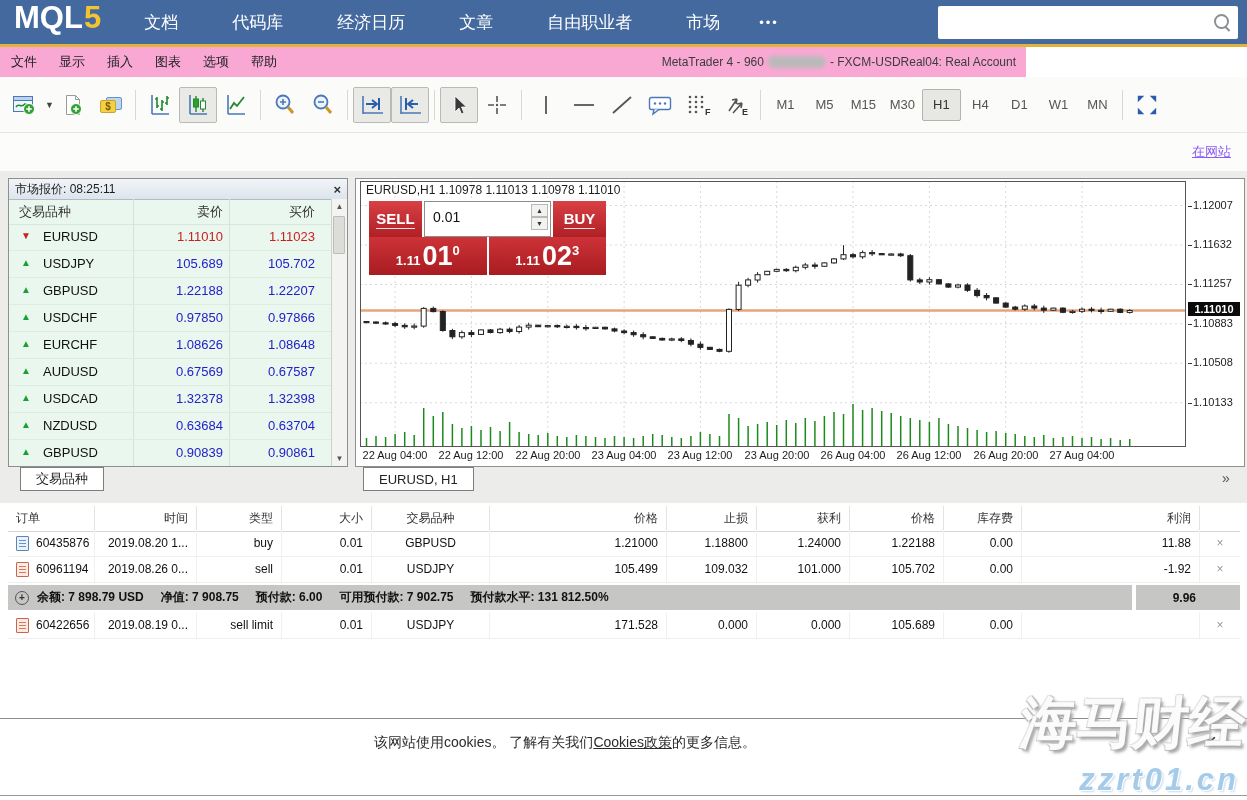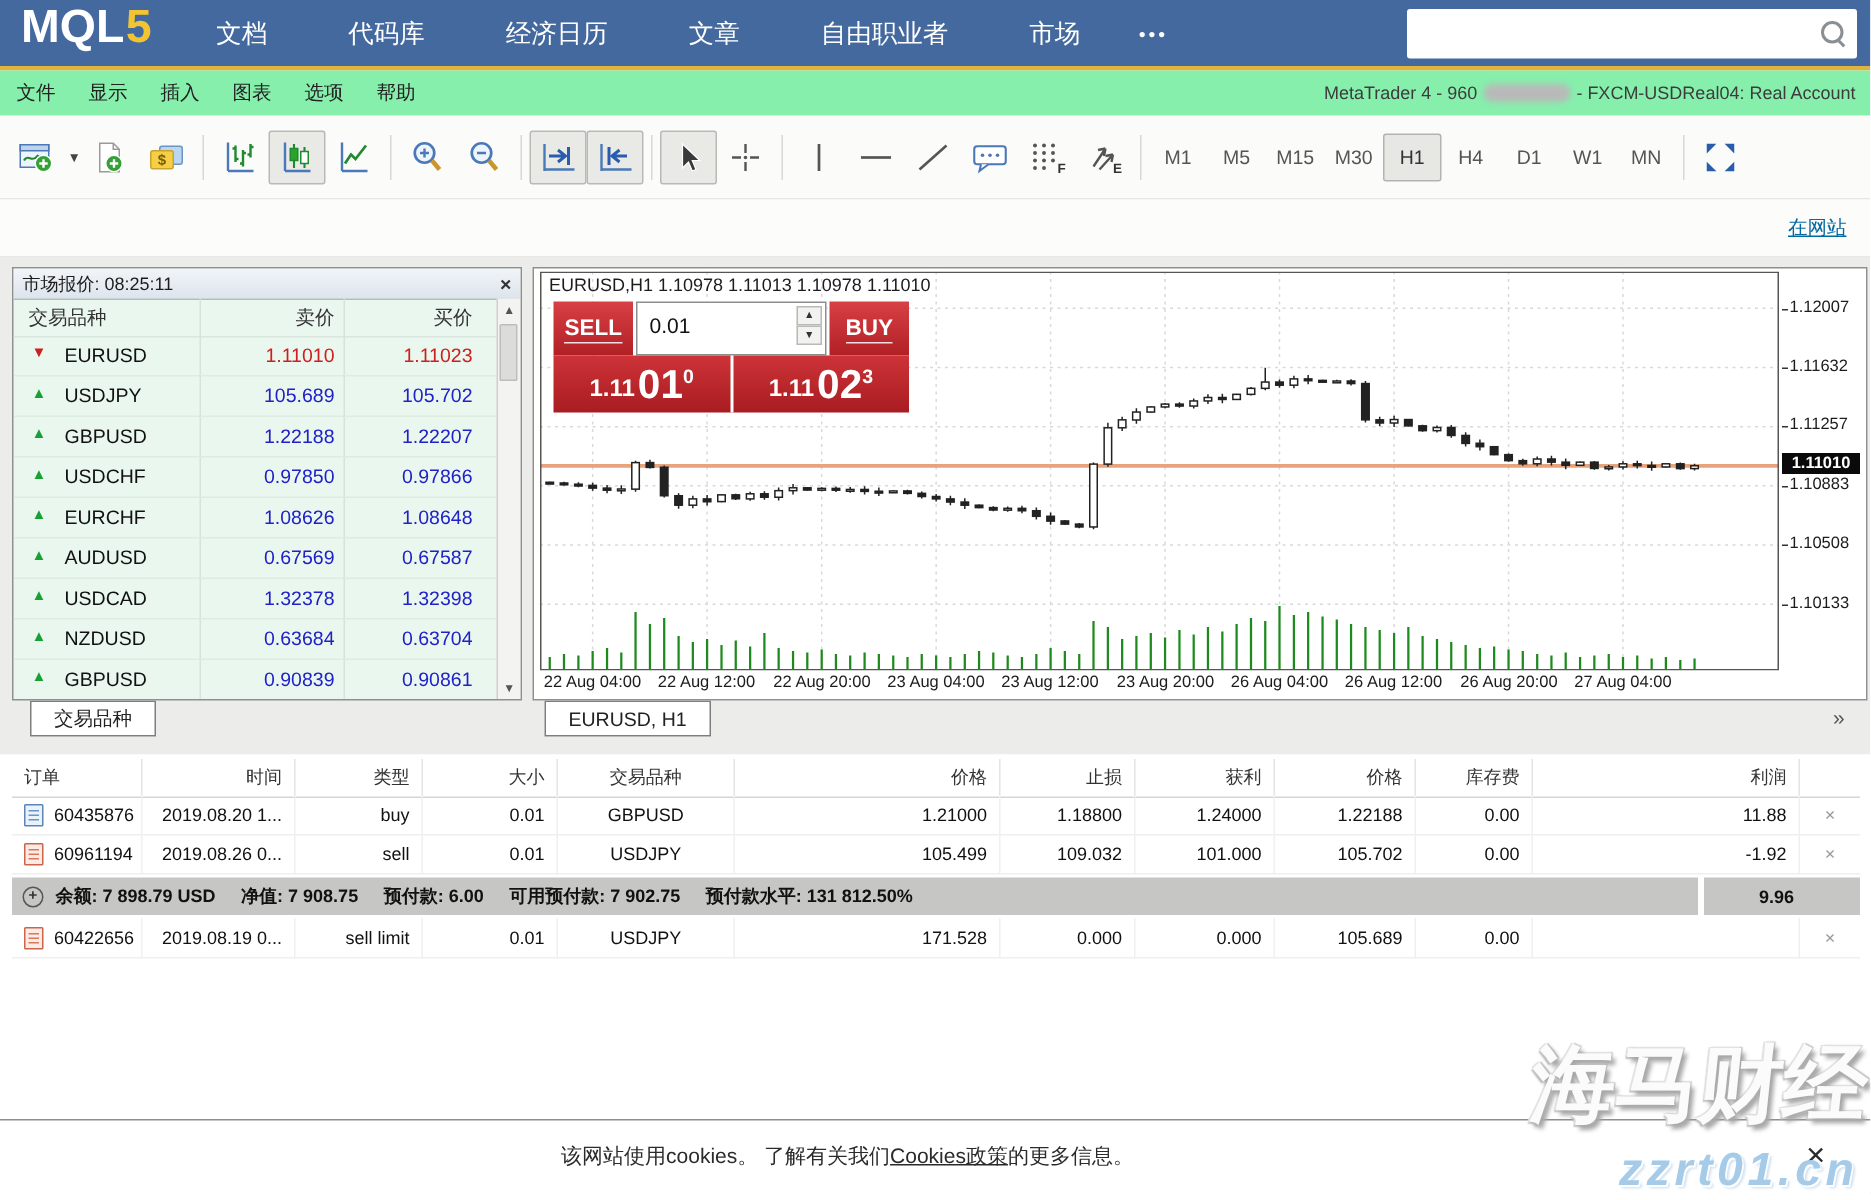--- a/index.html
+++ b/index.html
@@ -19,42 +19,42 @@
                    border-radius:3px 3px 0 0;padding:0 23px;position:relative;z-index:2;}
   #nav-search{margin-left:auto;margin-right:9px;align-self:center;width:300px;height:33px;
               background:#fff;border-radius:2px;position:relative;}
   #nav-search input{position:absolute;left:6px;top:4px;width:258px;height:24px;border:none;outline:none;
                     font-size:14px;font-family:inherit;background:transparent;}
   .search-glass{position:absolute;right:9px;top:8px;width:11px;height:11px;border:2px solid #8a8f96;border-radius:50%;}
   .search-glass::after{content:"";position:absolute;left:10px;top:10px;width:6px;height:2px;background:#8a8f96;
                        transform:rotate(45deg);transform-origin:0 0;}
 
   
-  #menu-bar{position:absolute;left:0;top:47px;width:1247px;height:30px;background:#86efac;
+  #menu-bar{position:absolute;left:0;top:47px;width:1026px;height:30px;background:#f9a8d4;
             border-bottom:1px solid #dddcda;display:flex;align-items:center;}
   .menu-item{padding:0 11px;font-size:13px;color:#222;cursor:pointer;}
   #account-info{margin-left:auto;margin-right:10px;font-size:12px;color:#3c3c3c;display:flex;align-items:center;gap:4px;}
   #account-blur{display:inline-block;width:58px;height:12px;border-radius:6px;background:#b9b9b9;filter:blur(2px);}
 
   
   #toolbar{position:absolute;left:0;top:77px;width:1247px;height:56px;background:#FBFBF9;
            border-bottom:1px solid #e6e6e4;display:flex;align-items:center;padding-left:6px;box-sizing:border-box;}
   .tbtn{width:36px;height:34px;display:flex;align-items:center;justify-content:center;
         border:1px solid transparent;border-radius:2px;cursor:pointer;flex:0 0 auto;}
   .tbtn.pressed{background:#E9E9E6;border-color:#b9b9b6;}
   .tdiv{width:1px;height:30px;background:#d8d8d5;margin:0 5px;flex:0 0 auto;}
   .caret{font-size:9px;color:#444;margin-left:1px;}
   .tf-btn{width:37px;height:30px;display:flex;align-items:center;justify-content:center;font-size:13px;
           color:#555;border:1px solid transparent;border-radius:2px;cursor:pointer;flex:0 0 auto;}
   .tf-btn.active{background:#E7E7E4;border-color:#b3b3b0;color:#333;}
 
   
   #substrip{position:absolute;left:0;top:133px;width:1247px;height:38px;background:#FCFCFA;
             border-bottom:1px solid #cdcdcb;display:flex;align-items:center;justify-content:flex-end;}
-  #on-website{margin-right:16px;font-size:13px;color:#0369a1;text-decoration:underline;cursor:pointer;margin-left:17px;}
+  #on-website{margin-right:16px;font-size:13px;color:#8b5cf6;text-decoration:underline;cursor:pointer;margin-left:17px;}
 
   
   #app-bg{position:absolute;left:0;top:171px;width:1247px;height:332px;background:#ECECEA;}
 
   
   #market-watch{position:absolute;left:8px;top:178px;width:340px;height:289px;background:#EAF7EE;
                 border:1px solid #8f8f8f;box-sizing:border-box;overflow:hidden;}
   #mw-title{height:20px;background:linear-gradient(#f1f5f9,#dde4ec);border-bottom:1px solid #b3bac2;
             display:flex;align-items:center;font-size:12px;color:#1d1d1d;padding:0 6px;}
   #mw-close{margin-left:auto;font-size:13px;font-weight:bold;color:#333;cursor:pointer;line-height:1;}
@@ -106,21 +106,21 @@
   .tw-btn span{border-bottom:1px solid rgba(255,255,255,.85);padding-bottom:1px;}
   #tw-vol{flex:1;background:#fff;border:1px solid #8e8e8e;margin:0 2px;position:relative;box-sizing:border-box;}
   #tw-vol input{position:absolute;left:6px;top:6px;width:90px;border:none;outline:none;font-size:14px;
                 font-family:inherit;color:#111;background:transparent;}
   #tw-spin{position:absolute;right:2px;top:2px;width:17px;height:28px;}
   .spin-b{position:absolute;left:0;width:17px;height:13px;background:#f2f2f0;border:1px solid #b9b9b6;
           box-sizing:border-box;display:flex;align-items:center;justify-content:center;font-size:7px;color:#333;cursor:pointer;}
   #tw-row2{position:absolute;left:0;top:36px;width:237px;height:38px;background:linear-gradient(#cd3338,#a81c21);
            display:flex;}
   .tw-price{flex:1;display:flex;align-items:center;justify-content:center;color:#fff;}
-  .tw-price .small{font-size:16px;font-weight:bold;margin-right:2px;margin-top:8px;}
+  .tw-price .small{font-size:13px;font-weight:bold;margin-right:2px;margin-top:8px;}
   .tw-price .big{font-size:27px;font-weight:bold;line-height:1;}
   .tw-price .sup{font-size:13px;font-weight:bold;margin-bottom:12px;}
   #tw-divider{width:2px;background:#fff;}
 
   
   #orders{position:absolute;left:0px;top:503px;width:1247px;height:243px;background:#fff;}
   .grid-row{position:absolute;left:8px;width:1232px;display:grid;
             grid-template-columns:87px 102px 85px 90px 118px 177px 90px 93px 94px 78px 178px 40px;
             font-size:12px;color:#111;align-items:center;}
   .grid-row .cell{padding:0 8px;overflow:hidden;white-space:nowrap;height:26px;display:flex;align-items:center;}
@@ -140,21 +140,21 @@
   #balance-row{position:absolute;left:8px;top:82px;width:1124px;height:25px;background:#C6C6C4;
                display:flex;align-items:center;font-size:12px;font-weight:bold;color:#111;}
   #balance-row .seg{margin-right:17px;white-space:nowrap;}
   #plus-badge{width:12px;height:12px;border:1px solid #555;border-radius:50%;margin:0 8px 0 7px;
               display:flex;align-items:center;justify-content:center;font-size:10px;font-weight:bold;color:#333;flex:0 0 auto;}
   #balance-profit{position:absolute;left:1136px;top:82px;width:104px;height:25px;background:#C6C6C4;
                   display:flex;align-items:center;justify-content:flex-end;padding-right:44px;
                   font-size:12px;font-weight:bold;color:#111;box-sizing:border-box;}
 
   
-  #cookie-bar{position:absolute;left:0;top:746px;width:1247px;height:50px;background:#fff;
+  #cookie-bar{position:absolute;left:0;top:718px;width:1247px;height:50px;background:#fff;
               border-top:1px solid #8e8e8e;z-index:30;}
   #cookie-text{position:absolute;left:0;top:15px;width:1130px;text-align:center;font-size:14px;color:#2b2b2b;}
   #cookie-text a{color:#2b2b2b;text-decoration:underline;cursor:pointer;}
   #cookie-close{position:absolute;left:1204px;top:10px;font-size:22px;color:#2b2b2b;cursor:pointer;z-index:60;}
   #bottom-line{position:absolute;left:0;top:795px;width:1247px;height:1px;background:#9a9a98;}
   #watermark{position:absolute;right:0;bottom:0;width:330px;height:110px;z-index:50;pointer-events:none;}
   #wm-line1{position:absolute;right:2px;bottom:38px;font-size:56px;font-weight:bold;color:#fbfbfb;
             transform:skewX(-6deg);white-space:nowrap;
             text-shadow:3px 3px 3px #a8a8a8,-1px -1px 0 #e2e2e2,1px -1px 1px #c2c2c2,-1px 1px 1px #c2c2c2;}
   #wm-line2{position:absolute;right:8px;bottom:2px;font-size:31px;font-weight:bold;font-style:italic;

